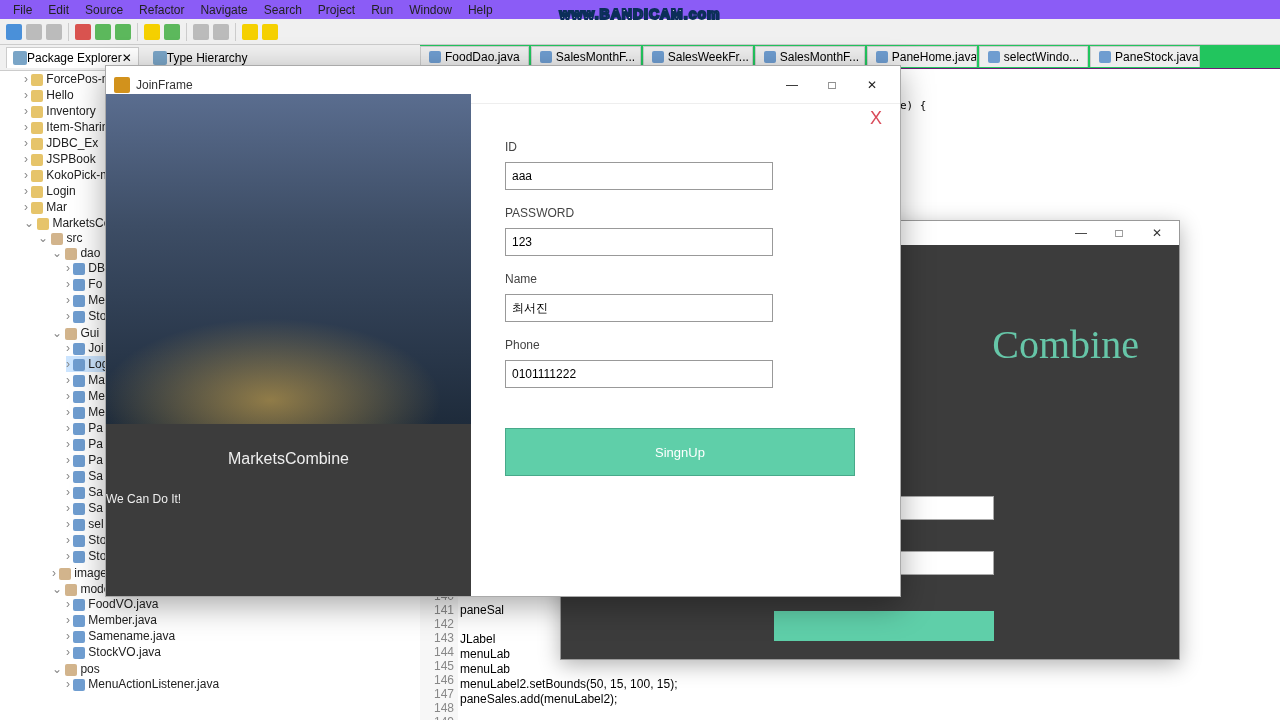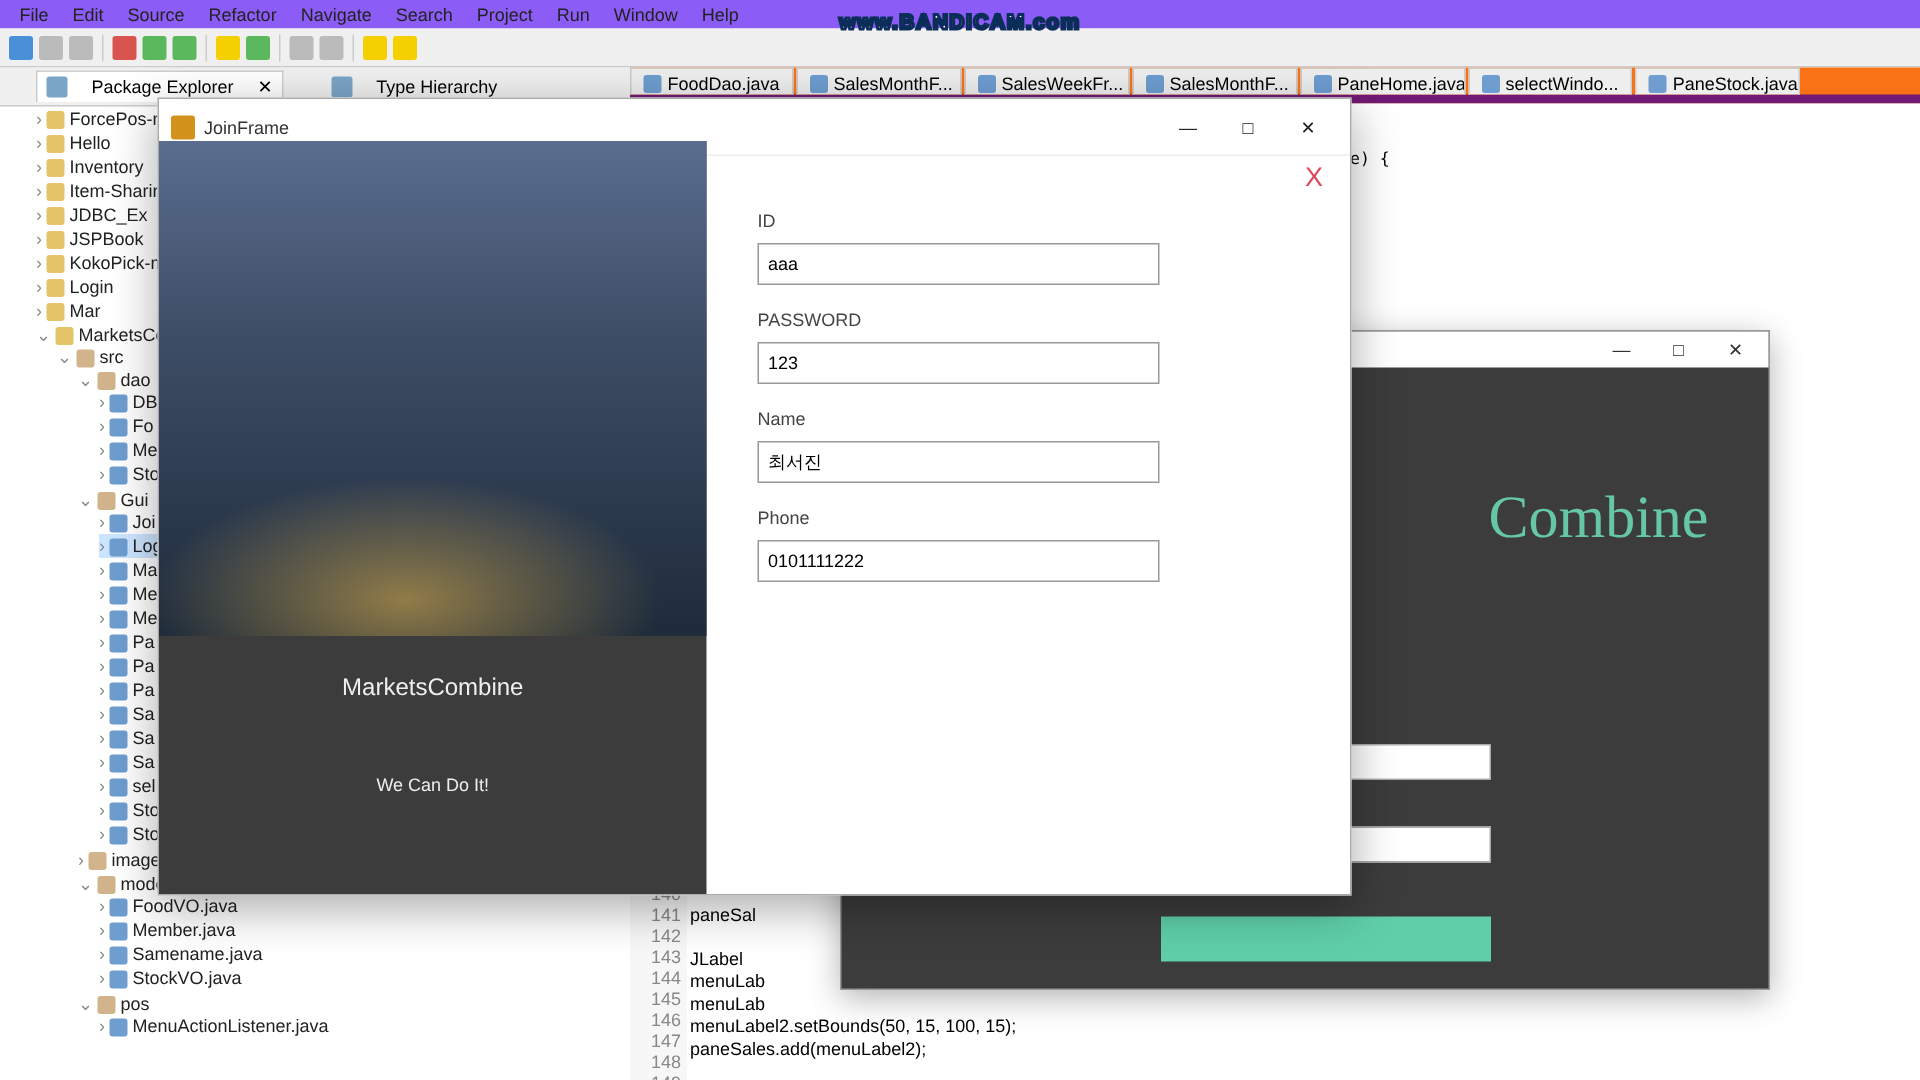--- a/index.html
+++ b/index.html
@@ -11,27 +11,27 @@
 
 
 .toolbar { background:#f0f0f0; height:26px; border-bottom:1px solid #ccc; display:flex; align-items:center; padding:0 6px; gap:4px; }
 .toolbar .tb { width:16px; height:16px; display:inline-block; border-radius:2px; }
 .tb.blue{background:#4a90d9}.tb.yellow{background:#f5d000}.tb.green{background:#5cb85c}.tb.red{background:#d9534f}.tb.gray{background:#bbb}
 .toolbar .sep{width:1px;height:18px;background:#ccc;margin:0 2px}
 
 
 .view-tabs { height:26px; background:#f0f0f0; border-bottom:1px solid #ccc; display:flex; align-items:center; }
 .view-tabs .left { display:flex; align-items:center; gap:8px; padding:0 6px; }
-.view-tabs .left .tab { display:flex; align-items:center; gap:16px; padding:3px 6px;margin-left:18px; }
+.view-tabs .left .tab { display:flex; align-items:center; gap:0; padding:3px 6px; }
 .view-tabs .left .act { background:#fff; border:1px solid #ccc; border-bottom:none; }
 .view-tabs .right { margin-left:auto; display:flex; align-items:center; gap:2px; padding-right:6px; }
 .mini-ic{width:14px;height:14px;display:inline-block;background:#7aa5c7;border-radius:2px}
 
 
-.editor-area{position:absolute; left:420px; top:45px; right:0; height:24px; background:#f97316; border-bottom:6px solid #701a75; display:flex; align-items:flex-start; overflow:hidden}
+.editor-area{position:absolute; left:420px; top:45px; right:0; height:24px; background:#22c55e; border-bottom:1px solid #701a75; display:flex; align-items:center; overflow:hidden}
 .ed-tab{display:flex; align-items:center; gap:4px; padding:3px 8px; border:1px solid #ccc; border-bottom:none; margin-right:2px; background:#eee; height:21px; white-space:nowrap; max-width:110px; overflow:hidden; text-overflow:ellipsis}
 .ed-tab.java::before{content:""; width:12px;height:12px; background:#6f9dd0; border-radius:2px; display:inline-block; flex-shrink:0}
 
 
 .explorer{position:absolute; left:10px; top:71px; width:410px; bottom:0; overflow:hidden; font-size:12px; color:#222;}
 .tree ul{list-style:none; padding-left:14px}
 .tree li{padding:1px 0; white-space:nowrap}
 .tree li::before{content:"› "; color:#888}
 .tree li.open::before{content:"⌄ "; color:#888}
 .pk{display:inline-block;width:12px;height:12px;background:#d2b48c;border-radius:2px;margin-right:3px;vertical-align:middle}
@@ -62,21 +62,21 @@
 
 .join-win{position:absolute; left:105px; top:65px; width:796px; height:532px; background:#fff; border:1px solid #aaa; box-shadow:0 8px 30px rgba(0,0,0,0.35)}
 .join-win .titlebar{height:38px;display:flex;align-items:center;padding:0 8px;background:#fff;border-bottom:1px solid #eee}
 .join-win .titlebar .ic{width:16px;height:16px;background:#d2921c;border-radius:2px;margin-right:6px}
 .join-win .titlebar .ttl{flex:1;color:#333}
 .join-win .titlebar .wbtn{width:40px;text-align:center;color:#222}
 .join-left{position:absolute; left:0; top:28px; width:365px; bottom:0; background:#3c3c3c; color:#eee; }
 .join-left .photo{height:330px; background:linear-gradient(180deg,#5a6d8f 0%,#3d4d65 40%,#1e2b3b 100%); position:relative; overflow:hidden}
 .join-left .photo::after{content:""; position:absolute; left:0; right:0; bottom:0; height:120px; background:radial-gradient(ellipse at 45% 80%, rgba(255,200,80,0.5), transparent 60%)}
 .join-left .mtitle{text-align:center; margin-top:26px; font-size:16px}
-.join-left .mslogan{text-align:center; margin-top:48px; font-size:12px}
+.join-left .mslogan{margin-top:24px; font-size:12px}
 .join-right{position:absolute; left:365px; top:28px; right:0; bottom:0; padding:30px 34px}
 .join-right .close-x{position:absolute; right:18px; top:14px; color:#d94b5a; font-size:18px; font-family:Arial}
 .fld-lbl{margin:16px 0 8px 0; color:#444; font-size:12px}
 .fld-lbl:first-child{margin-top:30px}
 .fld-in{width:268px; height:28px; border:1px solid #999; padding:0 6px; font-size:12px}
 .signup-btn{margin-top:40px; width:350px; height:48px; background:#5fcfa9; color:#fff; border:1px solid #48a98a; display:flex; align-items:center; justify-content:center; font-size:13px}
 </style>
 </head>
 <body>
 
@@ -255,16 +255,17 @@
   <div class="join-right">
     <div class="close-x">X</div>
     <div class="fld-lbl">ID</div>
     <input class="fld-in" value="aaa" style="">
     <div class="fld-lbl">PASSWORD</div>
     <input class="fld-in" value="123" style="">
     <div class="fld-lbl">Name</div>
     <input class="fld-in" value="최서진" style="">
     <div class="fld-lbl">Phone</div>
     <input class="fld-in" value="0101111222" style="">
+    <div class="signup-btn">SingnUp</div>
   </div>
 </div>
 
 <div class="watermark">www.BANDICAM.com</div>
 
 </body></html>

